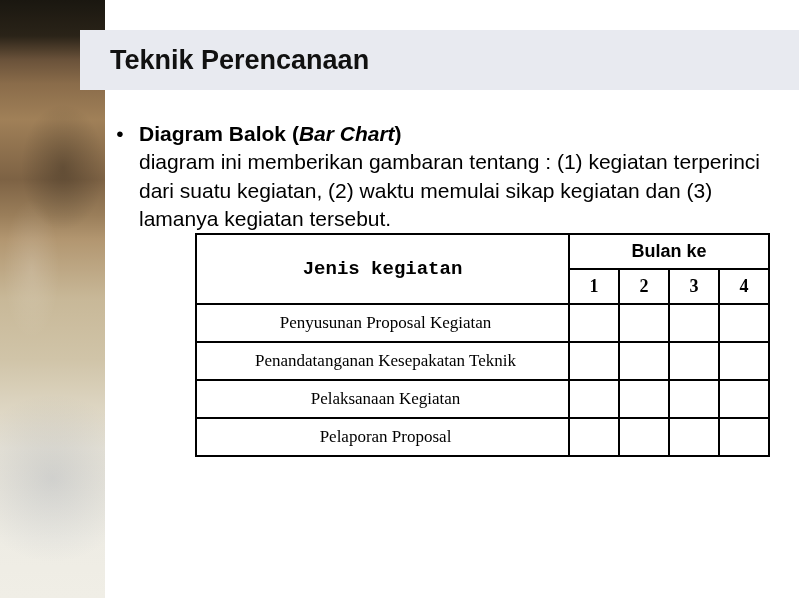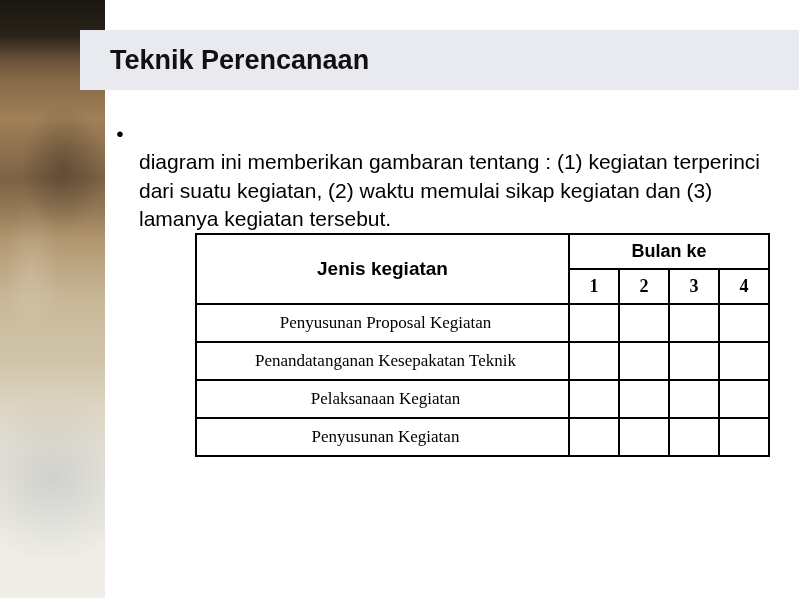--- a/index.html
+++ b/index.html
@@ -82,21 +82,21 @@
     font-size: 18px;
     text-align: center;
     padding: 6px 4px;
     font-family: Liberation Sans, sans-serif;
   }
   .hdr-jenis {
     font-weight: bold;
     font-size: 19px;
     text-align: center;
     padding: 6px 4px;
-    font-family: Liberation Sans, sans-serif;
+    font-family: Liberation Mono, monospace;
   }
   .month-cell {
     width: 50px;
     text-align: center;
     font-weight: bold;
     font-size: 18px;
     padding: 6px 4px;
     font-family: "Times New Roman", serif;
   }
   .activity-cell {
@@ -114,21 +114,23 @@
 
 <div class="title-bar">
   <div class="title">Teknik Perencanaan</div>
 </div>
 
 <div class="content">
 
   <div class="bullet-block">
     <div class="bullet-mark">•</div>
     <div class="bullet-text-col">
-      <br>
+      <span class="bullet-heading">
+        <span>Diagram Balok (</span><span class="italic">Bar Chart</span><span>)</span>
+      </span><br>
       <span class="bullet-body">diagram ini memberikan gambaran tentang : (1) kegiatan terperinci dari suatu kegiatan, (2) waktu memulai sikap kegiatan dan (3) lamanya kegiatan tersebut.</span>
     </div>
   </div>
 
 
   <table class="gantt-table">
     <tbody>
         <tr>
       <th rowspan="2" class="hdr-jenis">Jenis kegiatan</th>
       <th colspan="4" class="hdr-bulan">Bulan ke</th>
@@ -154,21 +156,21 @@
       <td class="empty-cell"></td>
     </tr>
     <tr>
       <td class="activity-cell">Pelaksanaan Kegiatan</td>
       <td class="empty-cell"></td>
       <td class="empty-cell"></td>
       <td class="empty-cell"></td>
       <td class="empty-cell"></td>
     </tr>
     <tr>
-      <td class="activity-cell">Penyusunan Kegiatan</td>
+      <td class="activity-cell">Pelaporan Proposal</td>
       <td class="empty-cell"></td>
       <td class="empty-cell"></td>
       <td class="empty-cell"></td>
       <td class="empty-cell"></td>
     </tr>
   </tbody>
     </table>
 
 </div>
 

